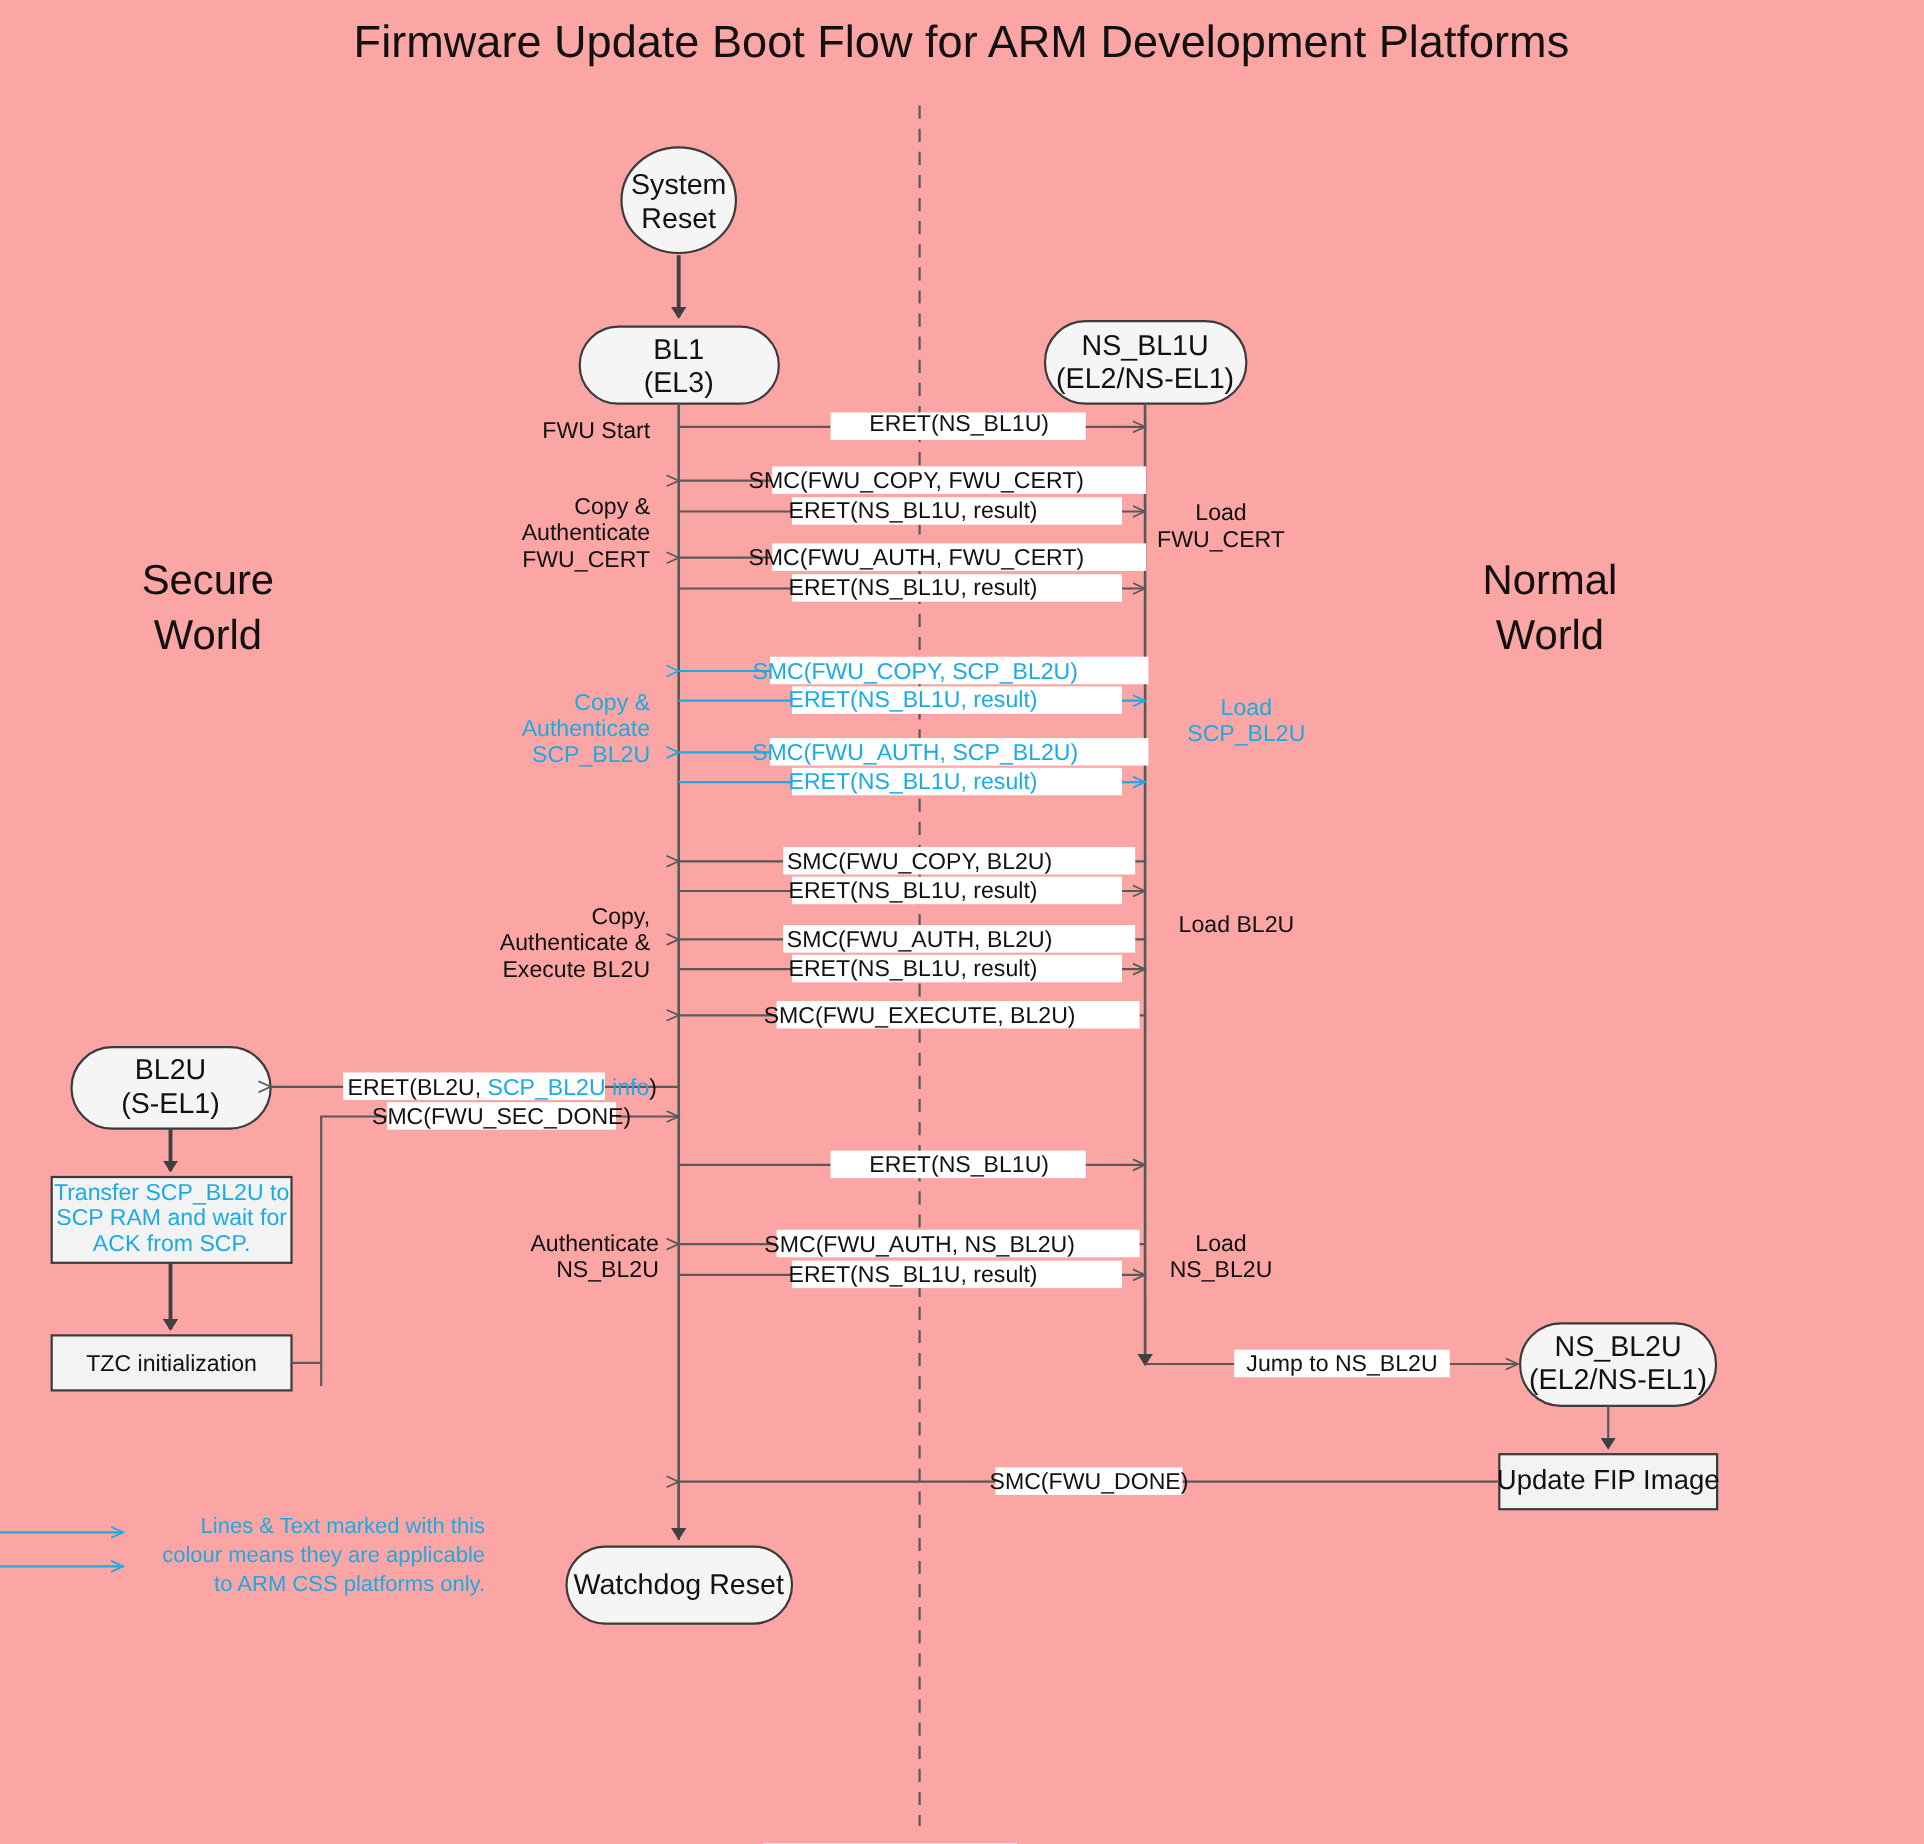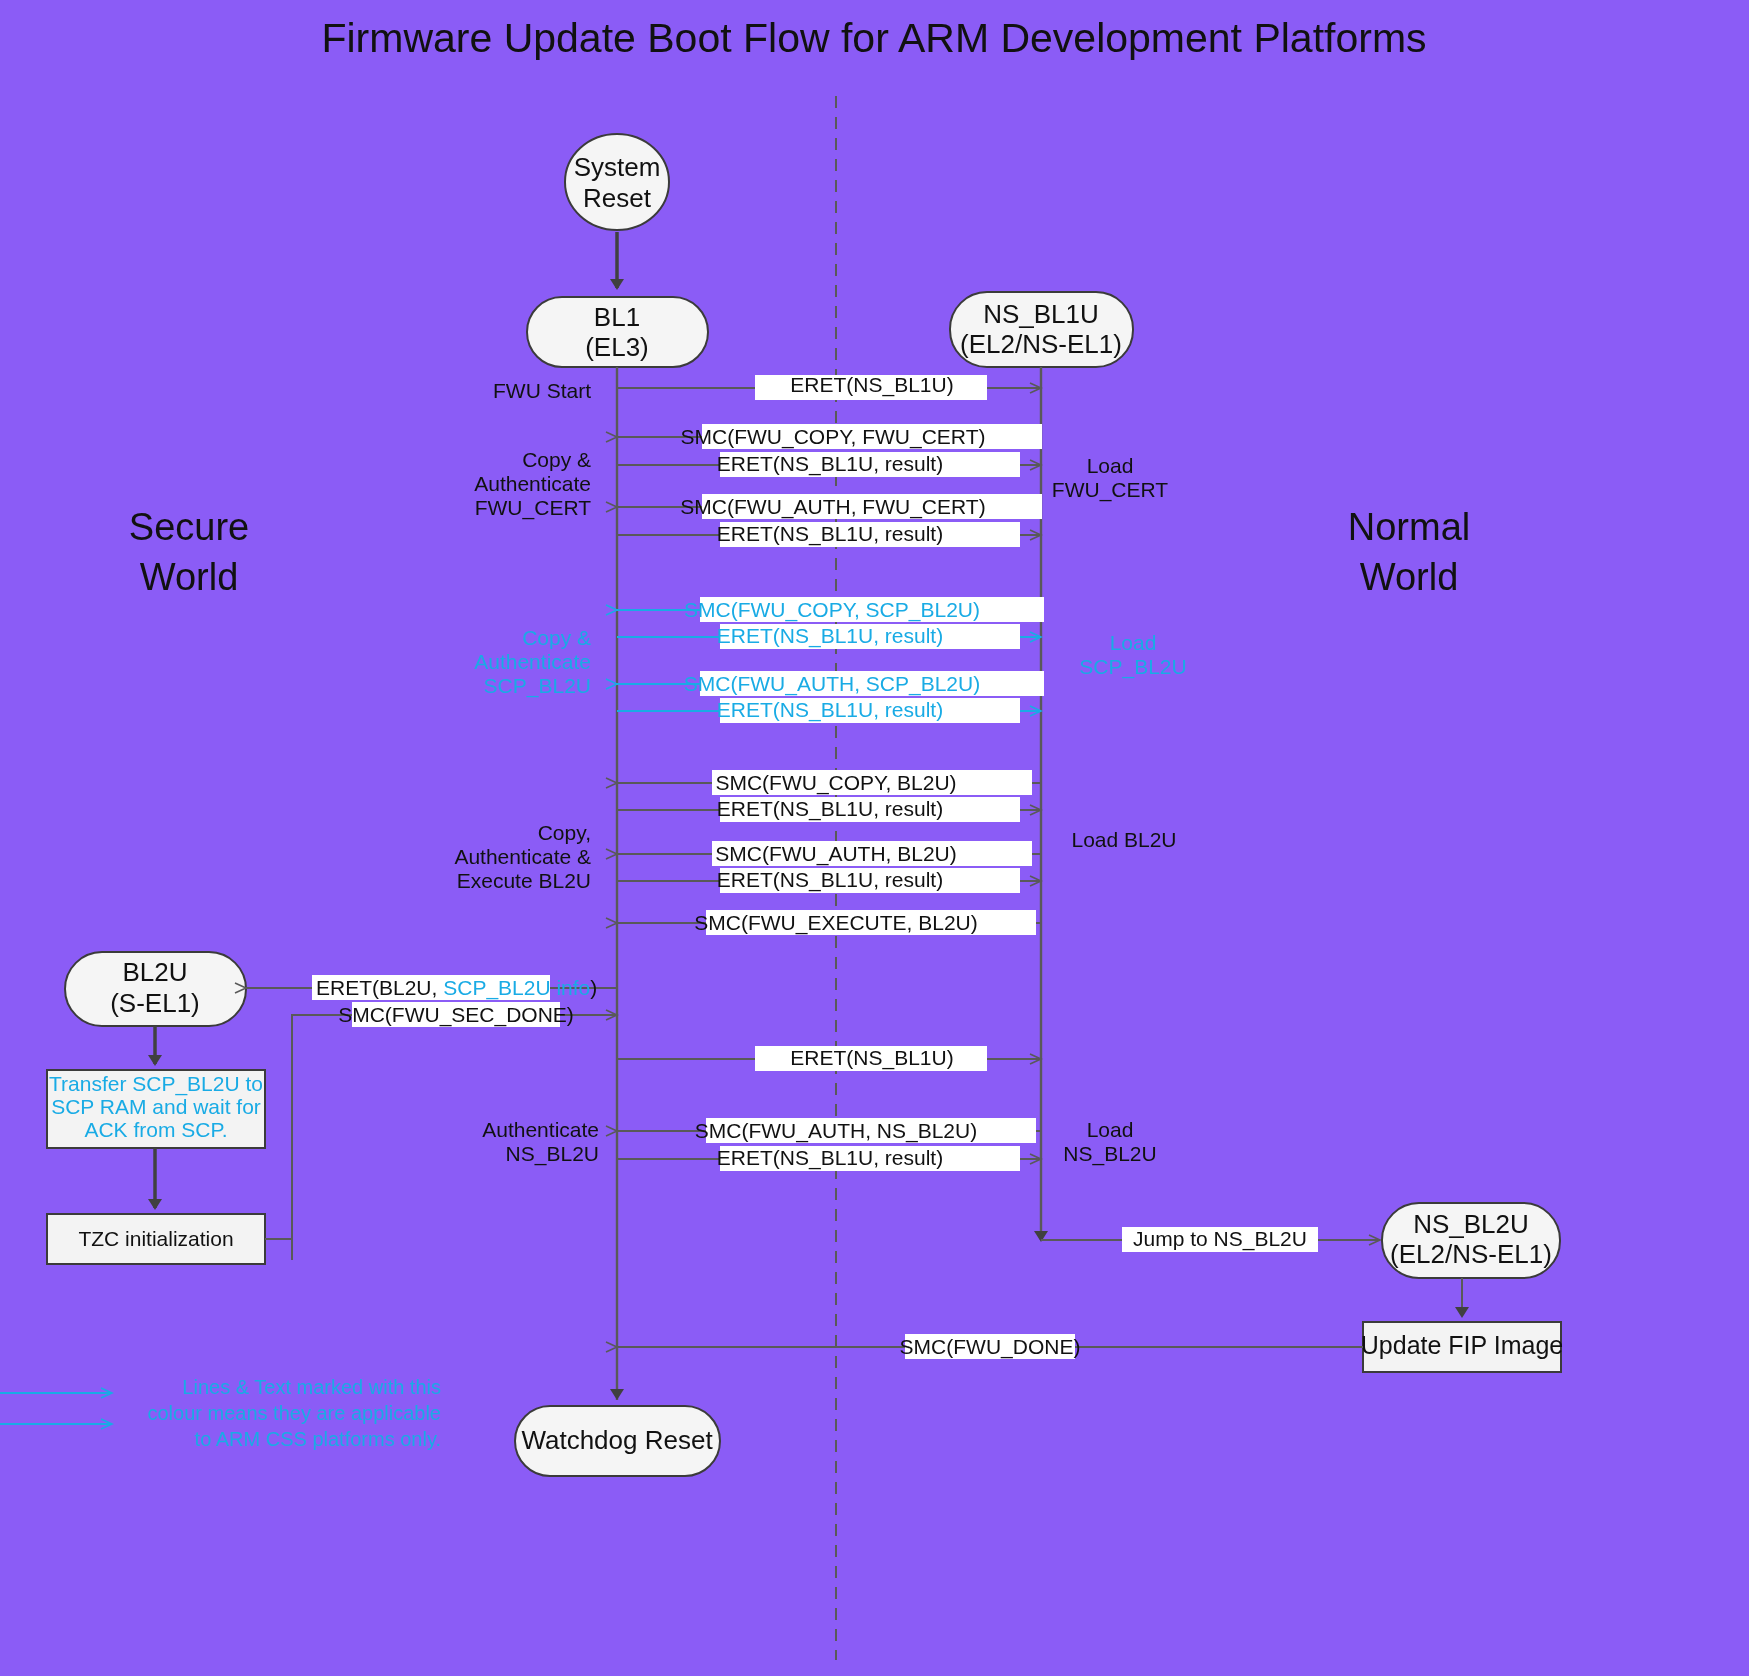--- a/index.html
+++ b/index.html
@@ -1,17 +1,17 @@
 <!DOCTYPE html>
 <html><head>
 <meta charset="utf-8">
 <style>
   html,body{margin:0;padding:0;background:#ffffff;}
   body{font-family:"Liberation Sans","DejaVu Sans",sans-serif;color:#111;}
-  #stage{position:relative;width:1749px;height:1676px;background:#8b5cf6;overflow:hidden;}
+  #stage{position:relative;width:1749px;height:1676px;background:#fca5a5;overflow:hidden;}
   svg{position:absolute;left:0;top:0;width:1749px;height:1676px;}
   text{font-family:"Liberation Sans","DejaVu Sans",sans-serif;fill:#111;}
   .ttl{font-size:41px;}
   .world{font-size:38px;}
   .node{font-size:26px;}
   .msg{font-size:21px;}
   .side{font-size:21px;}
   .boxtxt{font-size:21px;}
   .legend{font-size:20px;}
   .cy{fill:#19ABE5;}

